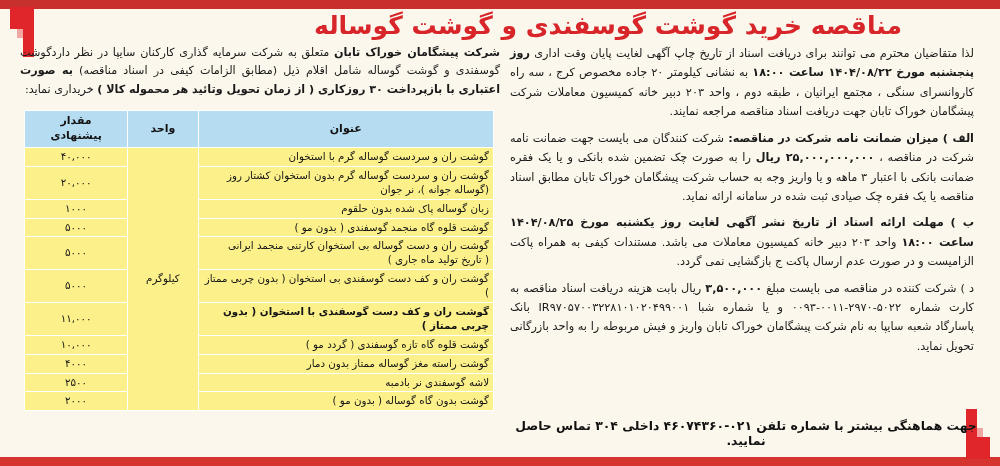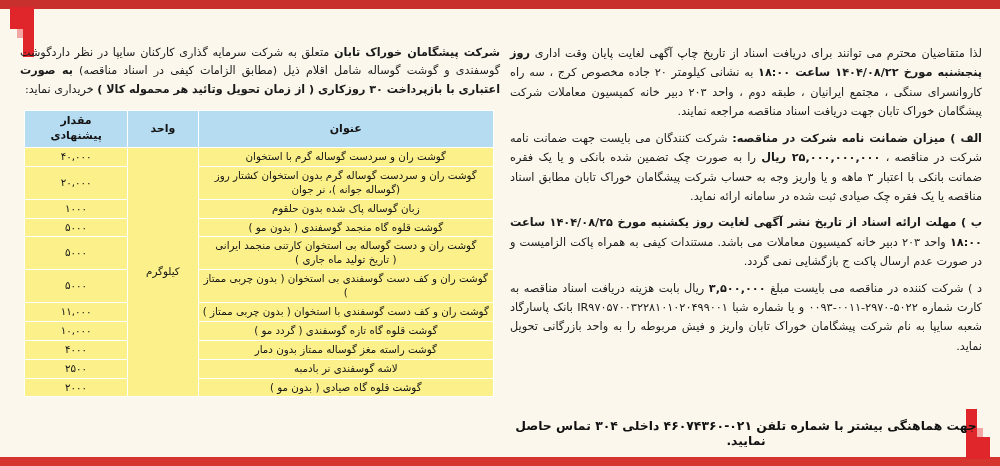--- a/index.html
+++ b/index.html
@@ -156,21 +156,21 @@
     font-weight: bold;
     font-size: 11px;
     height: 32px;
     text-align: center;
   }
   col.c-title  { width: 63%; }
   col.c-unit   { width: 15%; }
   col.c-qty    { width: 22%; }
 
   td.title {
-    text-align: center;
+    text-align: right;
     padding: 3px 6px;
   }
   td.unit {
     text-align: center;
     font-size: 11px;
   }
   td.qty {
     text-align: center;
     font-size: 10.5px;
     letter-spacing: 0.3px;
@@ -180,21 +180,21 @@
   .body-col {
     position: absolute;
     top: 44px;
     right: 18px;
     width: 472px;
     font-size: 11.3px;
     line-height: 1.72;
     color: #1a1a1a;
   }
   .body-col p {
-    margin: 0 0 7px 0;
+    margin: 0 8px 7px 0;
     text-align: justify;
     text-justify: inter-word;
   }
   .body-col p:last-child { margin-bottom: 0; }
   .body-col b { font-weight: bold; }
 
   .footer-call {
     position: absolute;
     right: 18px;
     bottom: 18px;
@@ -217,20 +217,21 @@
     <span class="stem"></span>
       <span class="nub"></span>
       <span class="tip"></span>
   </div>
   <div class="bracket bracket-bl">
     <span class="stem"></span>
       <span class="nub"></span>
       <span class="tip"></span>
   </div>
 
+  <div class="headline">مناقصه خرید گوشت گوسفندی و گوشت گوساله</div>
 
   <div class="intro">
     <b>شرکت پیشگامان خوراک  تابان</b><span> متعلق به شرکت سرمایه گذاری کارکنان سایپا در نظر داردگوشت گوسفندی و گوشت گوساله شامل اقلام ذیل (مطابق الزامات کیفی در اسناد مناقصه) </span><b>به صورت اعتباری با بازپرداخت ۳۰ روزکاری ( از زمان تحویل وتائید هر محموله کالا )</b><span> خریداری نماید:</span>
   </div>
 
   <div class="tbl-wrap">
     <table class="items">
       <colgroup>
         <col class="c-title">
           <col class="c-unit">
@@ -266,37 +267,37 @@
           <tr>
             <td class="title" style="white-space: pre-line;">گوشت ران و دست گوساله بی استخوان کارتنی منجمد ایرانی
 ( تاریخ تولید ماه جاری )</td>
             <td class="qty">۵۰۰۰</td>
           </tr>
           <tr>
             <td class="title" style="white-space: pre-line;">گوشت ران و کف دست گوسفندی بی استخوان ( بدون چربی ممتاز )</td>
             <td class="qty">۵۰۰۰</td>
           </tr>
           <tr>
-            <td class="title" style="white-space: pre-line;">گوشت ران و کف دست گوسفندی با استخوان ( بدون چربی ممتاز )</td>
+            <td class="title" style="white-space: pre-line; font-weight: bold;">گوشت ران و کف دست گوسفندی با استخوان ( بدون چربی ممتاز )</td>
             <td class="qty">۱۱,۰۰۰</td>
           </tr>
           <tr>
             <td class="title" style="white-space: pre-line;">گوشت قلوه گاه تازه گوسفندی ( گردد مو )</td>
             <td class="qty">۱۰,۰۰۰</td>
           </tr>
           <tr>
             <td class="title" style="white-space: pre-line;">گوشت راسته مغز گوساله ممتاز بدون دمار</td>
             <td class="qty">۴۰۰۰</td>
           </tr>
           <tr>
             <td class="title" style="white-space: pre-line;">لاشه گوسفندی نر بادمبه</td>
             <td class="qty">۲۵۰۰</td>
           </tr>
           <tr>
-            <td class="title" style="white-space: pre-line;">گوشت قلوه گاه صیادی ( بدون مو )</td>
+            <td class="title" style="white-space: pre-line;">گوشت بدون گاه گوساله ( بدون مو )</td>
             <td class="qty">۲۰۰۰</td>
           </tr>
         </tbody>
     </table>
   </div>
 
   <div class="body-col">
 
     <p>
       <span>لذا متقاضیان محترم می توانند برای دریافت اسناد از تاریخ چاپ آگهی لغایت پایان وقت اداری </span><b>روز پنجشنبه مورخ ۱۴۰۴/۰۸/۲۲ ساعت ۱۸:۰۰</b><span> به نشانی کیلومتر ۲۰ جاده مخصوص کرج ، سه راه کاروانسرای سنگی ، مجتمع ایرانیان ، طبقه دوم ، واحد ۲۰۳ دبیر خانه کمیسیون معاملات شرکت پیشگامان خوراک تابان جهت دریافت اسناد مناقصه مراجعه نمایند.</span>

